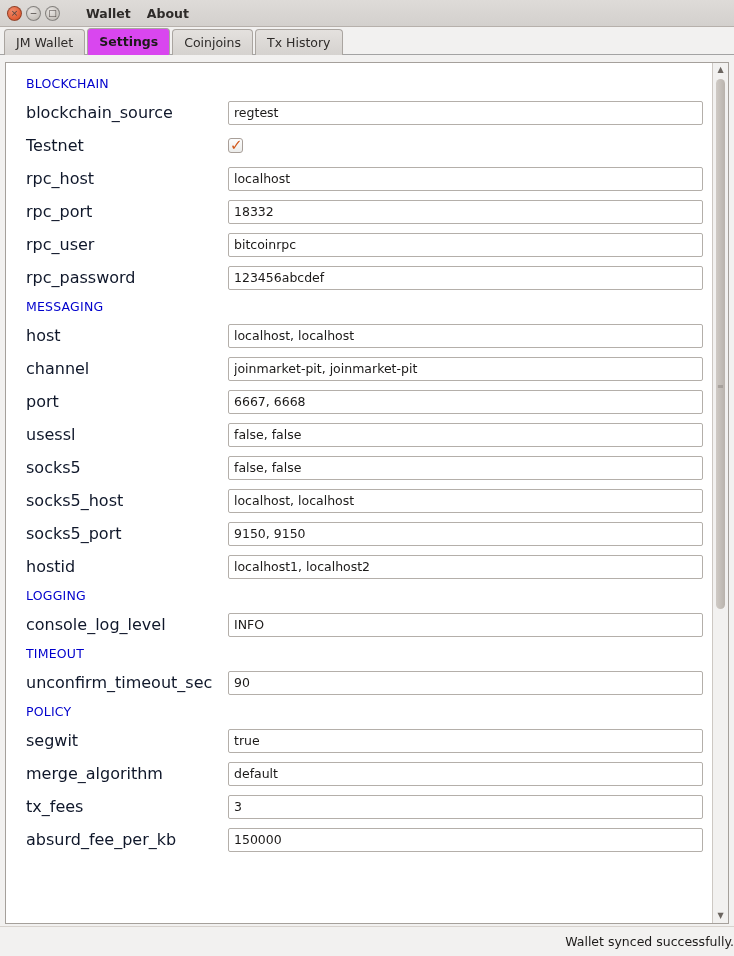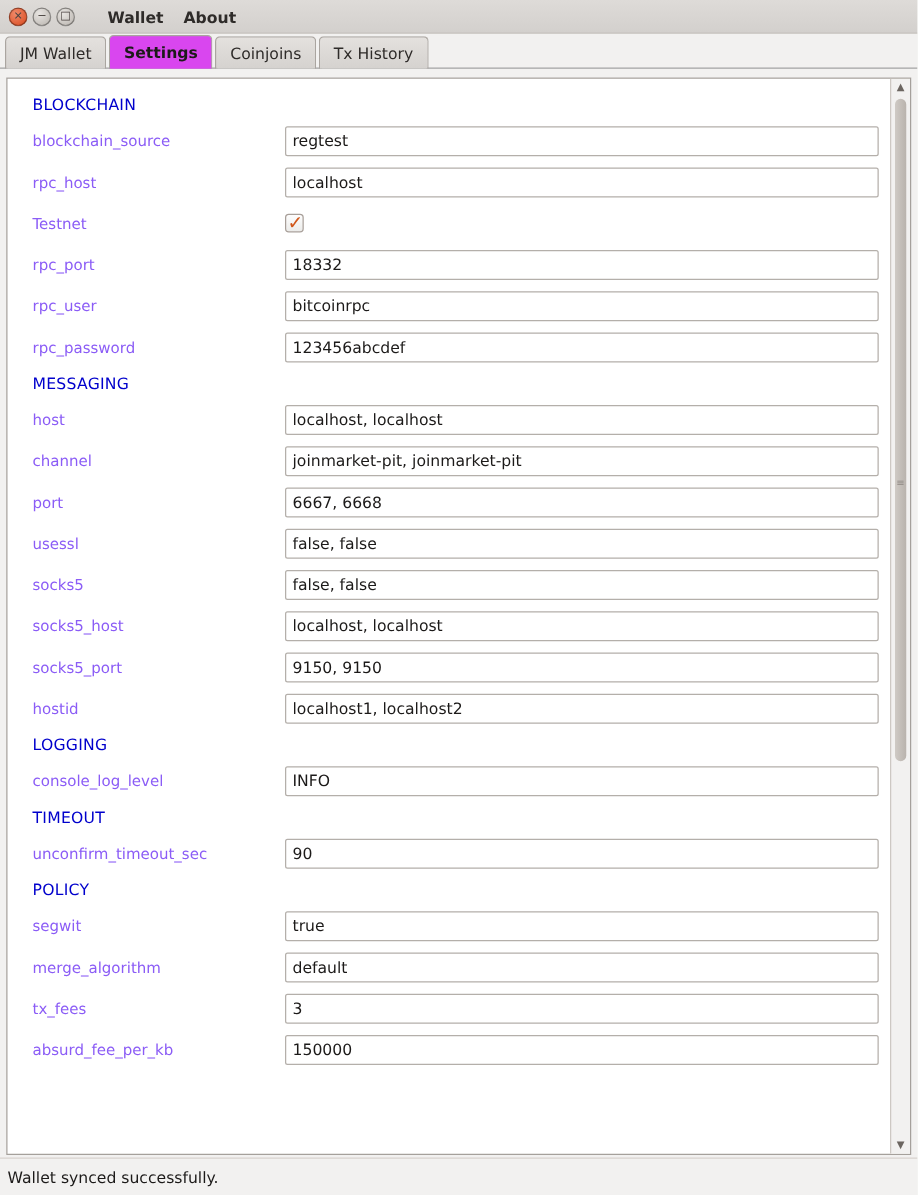--- a/index.html
+++ b/index.html
@@ -118,22 +118,22 @@
   .row {
     display: flex;
     align-items: center;
     height: 33px;
   }
   .row .label {
     width: 222px;
     min-width: 222px;
     padding-left: 20px;
     box-sizing: border-box;
-    font-size: 12px;
-    color: #8b5cf6;
+    font-size: 16px;
+    color: #0f172a;
   }
   .row .field {
     flex: 1;
     margin-right: 10px;
   }
   .row input.txt {
     width: 100%;
     height: 24px;
     box-sizing: border-box;
     border: 1px solid #b4afaa;
@@ -206,20 +206,21 @@
     width: 734px;
     height: 30px;
     background: #f2f1f0;
     border-top: 1px solid #d7d2cd;
     box-sizing: border-box;
     display: flex;
     align-items: center;
     padding-left: 6px;
     font-size: 12.5px;
     color: #1c1a19;
+    justify-content: flex-end;
   }
 </style>
 </head>
 <body>
 
 <div class="titlebar">
   <div class="winbtns">
     <span class="winbtn close">
         <span class="glyph">×</span>
       </span>
@@ -245,30 +246,30 @@
 
 <div class="content">
   <div class="scrollarea">
     <div class="rows" id="rows-container">
         <div class="section">BLOCKCHAIN</div>
         <div class="row">
           <div class="label">blockchain_source</div>
           <div class="field"><input type="text" class="txt" value="regtest" style=""></div>
         </div>
         <div class="row">
-          <div class="label">rpc_host</div>
-          <div class="field"><input type="text" class="txt" value="localhost" style=""></div>
-        </div>
-        <div class="row">
           <div class="label">Testnet</div>
           <div class="field" style="flex: 0 0 auto;">
             <div class="checkbox">
               <span class="check">✓</span>
             </div>
           </div>
+        </div>
+        <div class="row">
+          <div class="label">rpc_host</div>
+          <div class="field"><input type="text" class="txt" value="localhost" style=""></div>
         </div>
         <div class="row">
           <div class="label">rpc_port</div>
           <div class="field"><input type="text" class="txt" value="18332" style=""></div>
         </div>
         <div class="row">
           <div class="label">rpc_user</div>
           <div class="field"><input type="text" class="txt" value="bitcoinrpc" style=""></div>
         </div>
         <div class="row">

